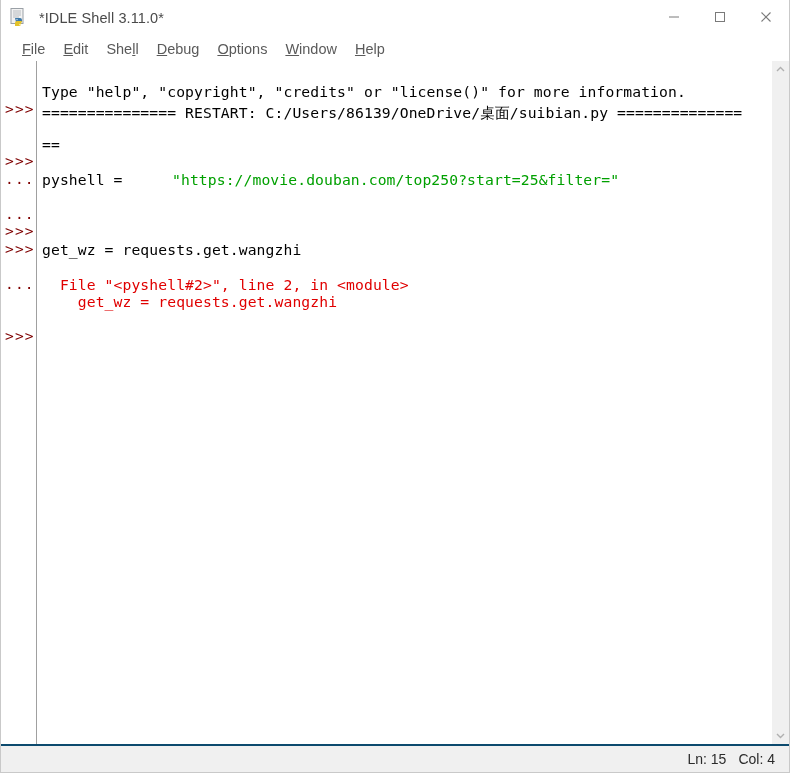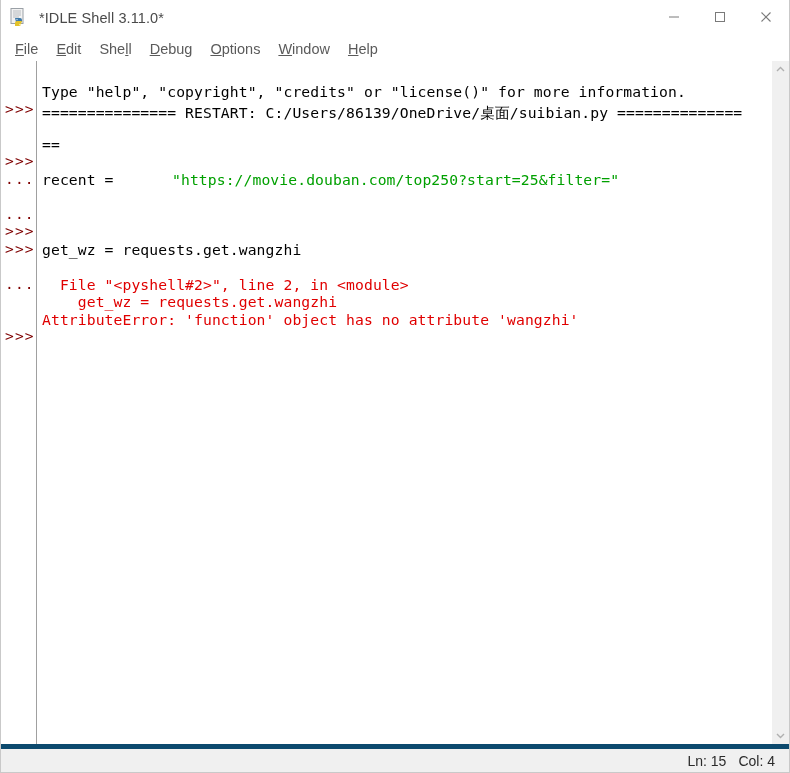--- a/index.html
+++ b/index.html
@@ -67,21 +67,21 @@
     cursor: default;
   }
 
   
   .menubar {
     height: 24px;
     flex: 0 0 24px;
     background: #ffffff;
     display: flex;
     align-items: center;
-    padding-left: 5px;
+    padding-left: 12px;
     box-sizing: border-box;
   }
   .menu-item {
     font-size: 14.5px;
     color: #5a5a5a;
     padding: 2px 9px 2px 9px;
     white-space: nowrap;
     cursor: default;
     font-family: "Liberation Sans", sans-serif;
   }
@@ -159,21 +159,21 @@
     align-items: center;
     justify-content: center;
     cursor: default;
   }
 
   
   .statusbar {
     height: 28px;
     flex: 0 0 28px;
     background: #f0f0f0;
-    border-top: 5px solid #0c4a6e;
+    border-top: 2px solid #0c4a6e;
     display: flex;
     align-items: center;
     justify-content: flex-end;
     padding-right: 14px;
     box-sizing: border-box;
   }
   .status-text {
     font-size: 14px;
     color: #2b2b2b;
     font-family: "Liberation Sans", sans-serif;
@@ -248,26 +248,25 @@
         <div class="prompt" style="top: 162px;">&gt;&gt;&gt;</div>
         <div class="prompt" style="top: 180px;">&gt;&gt;&gt;</div>
         <div class="prompt" style="top: 215px;">...</div>
         <div class="prompt" style="top: 267px;">&gt;&gt;&gt;</div>
       </div>
 
     <div class="console" id="console">
         <div class="line c-black" style="top: 22px;">Type "help", "copyright", "credits" or "license()" for more information.</div>
         <div class="line c-black" style="top: 43px;">=============== RESTART: C:/Users/86139/OneDrive/桌面/suibian.py ==============</div>
         <div class="line c-black" style="top: 75px;">==</div>
-        <div class="line c-black" style="top: 110px;">recent = </div>
+        <div class="line c-black" style="top: 110px;">pyshell = </div>
         <div class="line c-green" style="top: 110px; left: 135px;">"https://movie.douban.com/top250?start=25&amp;filter="</div>
         <div class="line c-black" style="top: 180px;">get_wz = requests.get.wangzhi</div>
         <div class="line c-red" style="top: 215px;">  File "&lt;pyshell#2&gt;", line 2, in &lt;module&gt;</div>
         <div class="line c-red" style="top: 232px;">    get_wz = requests.get.wangzhi</div>
-        <div class="line c-red" style="top: 250px;">AttributeError: 'function' object has no attribute 'wangzhi'</div>
       </div>
 
     <div class="vscroll">
       <div class="scroll-arrow">
         <span>
           <svg width="11" height="11" viewBox="0 0 11 11">
             <polyline points="2,7 5.5,3.5 9,7" fill="none" stroke="#b0b0b0" stroke-width="1.4"></polyline>
           </svg>
         </span>
       </div>

